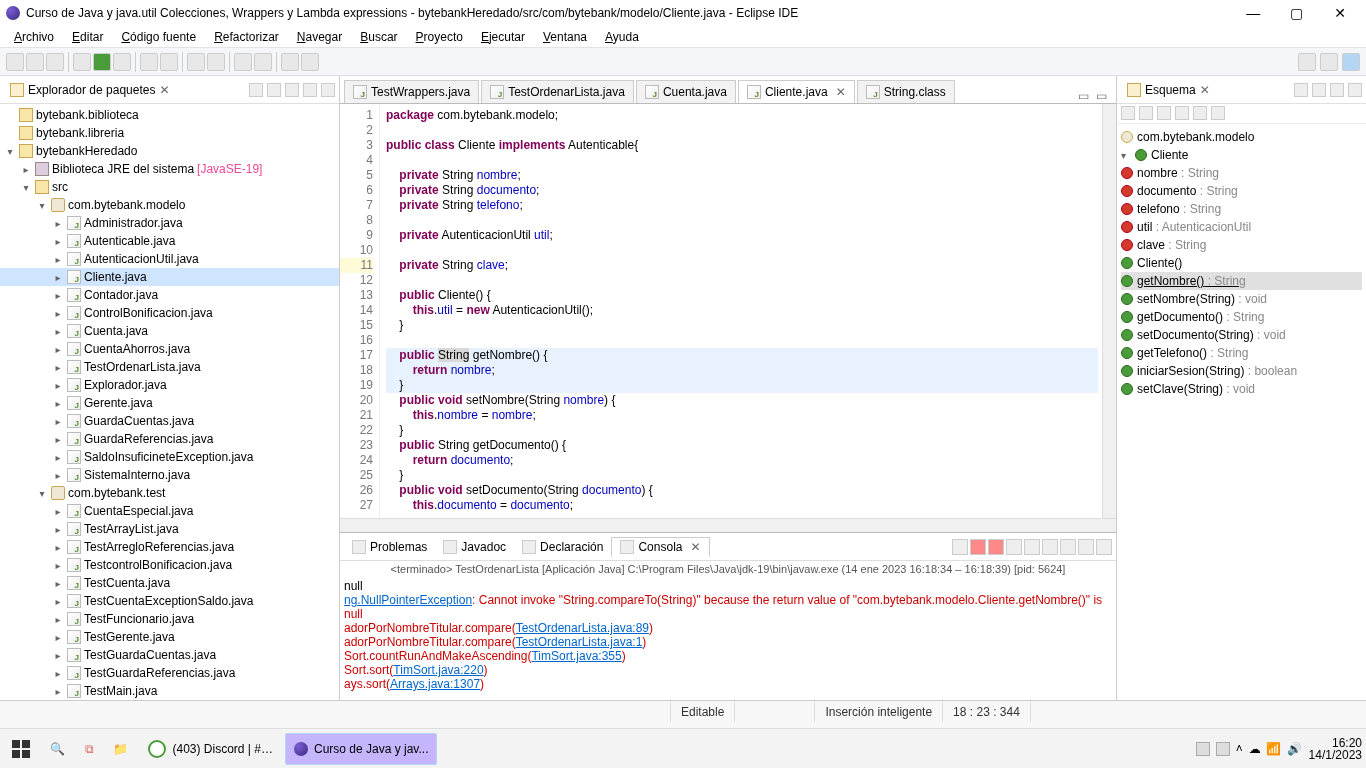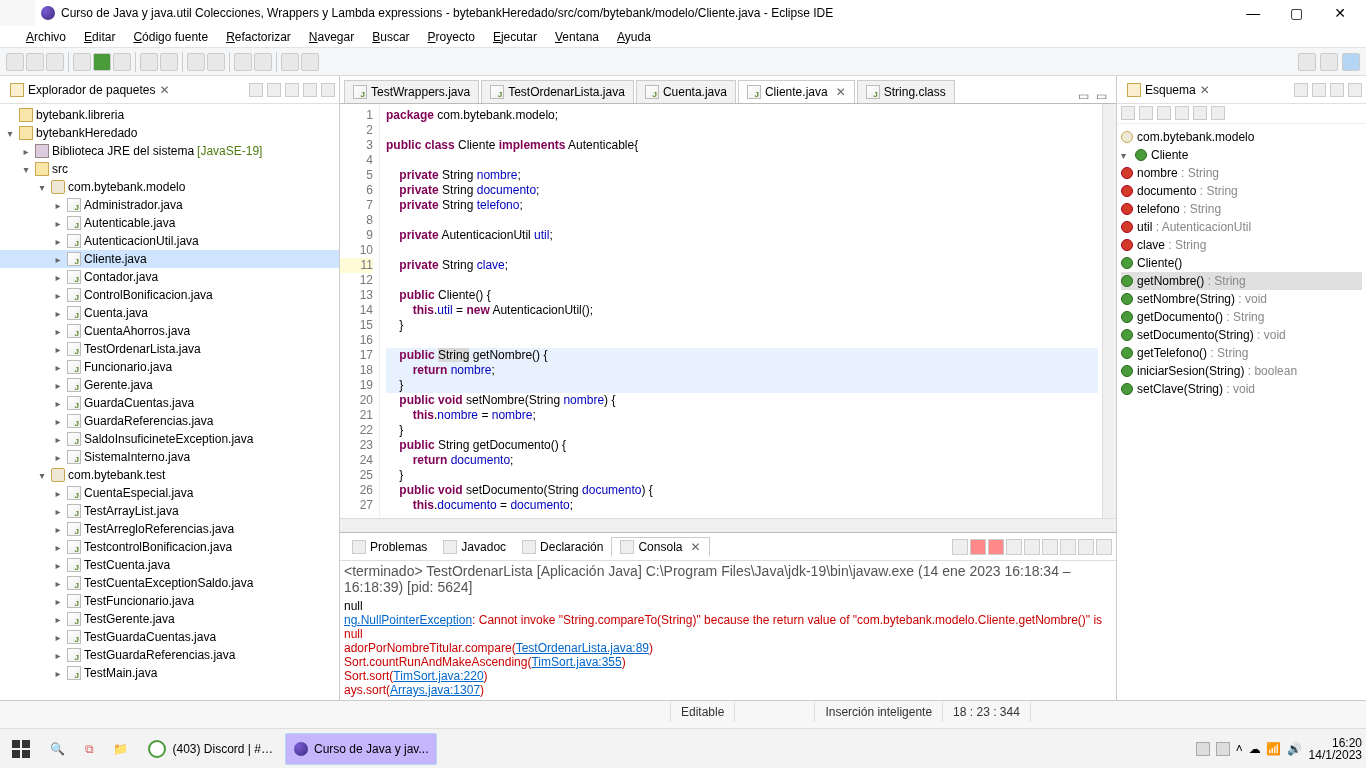--- a/index.html
+++ b/index.html
@@ -1,21 +1,21 @@
 <!DOCTYPE html>
 <html><head>
 <meta charset="utf-8">
 <style>
 * { margin: 0; padding: 0; box-sizing: border-box; font-family: "Segoe UI", Tahoma, sans-serif; font-size: 12px; }
 body { background: #f7f7f7; overflow: hidden; width: 1366px; height: 768px; position: relative; }
-.titlebar { height: 26px; background: #fff; display: flex; align-items: center; padding: 0 6px; justify-content: space-between; margin-left: 35px; }
+.titlebar { height: 26px; background: #fff; display: flex; align-items: center; padding: 0 6px; justify-content: space-between; }
 .titlebar-left { display: flex; align-items: center; gap: 6px; }
 .eclipse-ball { width: 14px; height: 14px; border-radius: 50%; background: radial-gradient(circle at 30% 30%, #7b5cd6, #3b2a7a); }
 .titlebar-right span { display: inline-block; width: 40px; text-align: center; font-size: 14px; }
-.menubar { height: 22px; background: #fff; display: flex; align-items: center; gap: 2px; padding: 0 18px; border-bottom: 1px solid #e3e3e3; }
+.menubar { height: 22px; background: #fff; display: flex; align-items: center; gap: 2px; padding: 0 6px; border-bottom: 1px solid #e3e3e3; }
 .menubar span { padding: 2px 8px; }
 .menubar span:first-letter { text-decoration: underline; }
 .toolbar { height: 28px; background: #f5f6f7; border-bottom: 1px solid #ddd; display: flex; align-items: center; padding: 0 6px; gap: 2px; }
 .toolbar .tic { width: 18px; height: 18px; background: #e8e8e8; border: 1px solid #ccc; border-radius: 2px; }
 .toolbar .sep { width: 1px; height: 20px; background: #ccc; margin: 0 2px; }
 .toolbar-right { margin-left: auto; display:flex; gap:4px; align-items:center;}
 .main { display: flex; height: 624px; }
 
 .left-panel { width: 340px; background: #fff; border-right: 1px solid #ccc; display: flex; flex-direction: column; }
 .view-header { height: 28px; display: flex; align-items: center; border-bottom: 1px solid #e0e0e0; padding: 0 4px; gap: 4px; }
@@ -57,30 +57,30 @@
 .hscroll {height:14px;background:#f0f0f0;border-top:1px solid #ddd;}
 
 .right-panel { width: 250px; background: #fff; border-left: 1px solid #ccc; display: flex; flex-direction: column; }
 .outline-tree { flex:1; padding: 4px; overflow:auto;}
 .outline-tree .on { display:flex; align-items:center; gap:4px; padding:1px 0; height:18px;}
 .on .oic { width:12px; height:12px; border-radius:50%; }
 .ic-priv { background: #d43a2a; border:1px solid #a02; }
 .ic-pub { background: #4a9c3a; border:1px solid #2a6a1a; }
 .ic-cls { background: #4a9c3a; border:1px solid #2a6a1a; }
 .on .otext .type { color: #888; }
-.on.sel { background: #e0e0e0; }
+.on.sel { background: #e0e0e0; text-decoration: underline; }
 .oind-1{padding-left:16px;}
 
 .bottom-panel { height: 168px; border-top: 1px solid #bbb; background:#fff; display:flex; flex-direction:column;}
 .btabs { height: 28px; display:flex; align-items:center; padding: 0 4px; border-bottom:1px solid #ddd;}
 .btab { display:flex; align-items:center; gap:4px; padding:2px 8px;}
 .btab.active { background:#fff; border:1px solid #ccc; border-bottom:1px solid #fff;}
 .btoolbar { margin-left:auto; display:flex; gap:2px;}
 .btic { width:16px; height:16px; background:#eee; border:1px solid #ccc;}
-.console-hdr { padding: 2px 4px; color:#555; font-size:14px;}
+.console-hdr { padding: 2px 4px; color:#555; font-size:11px;text-align:center;}
 .console-out { flex:1; font-family:Consolas,monospace; font-size:12px; padding: 2px 4px; overflow:hidden; line-height:14px;}
 .console-out .err { color: #c00; }
 .console-out .link { color: #0066cc; text-decoration: underline; }
 
 .statusbar { height: 22px; border-top:1px solid #ccc; display:flex; align-items:center; font-size:11px; color:#333;}
 .statusbar .cell { padding: 0 10px; border-left:1px solid #ddd; height:100%; display:flex; align-items:center;}
 
 .taskbar { position:absolute; bottom:0; left:0; right:0; height: 40px; background:#f3f3f3; border-top:1px solid #ddd; display:flex; align-items:center; padding: 0 4px; gap:4px;}
 .taskbar .tb-item { height:32px; padding:0 8px; display:flex; align-items:center; gap:6px; border-radius:2px;}
 .taskbar .tb-item.active { background:#c4b5fd; border:1px solid #b5d5f5;}
@@ -158,32 +158,37 @@
         <span class="vt-ic"></span>
         <span class="vt-ic"></span>
         <span class="vt-ic"></span>
         <span class="vt-ic"></span>
       </div>
     </div>
     <div class="tree" id="pkg-tree">
         <div class="tree-node ind-0">
           <span class="twisty"></span>
           <span class="nic ic-folder"></span>
+          <span>bytebank.biblioteca</span>
+        </div>
+        <div class="tree-node ind-0">
+          <span class="twisty"></span>
+          <span class="nic ic-folder"></span>
           <span>bytebank.libreria</span>
         </div>
         <div class="tree-node ind-0">
           <span class="twisty">▾</span>
           <span class="nic ic-folder"></span>
           <span>bytebankHeredado</span>
         </div>
         <div class="tree-node ind-1">
           <span class="twisty">▸</span>
           <span class="nic ic-lib"></span>
           <span>Biblioteca JRE del sistema</span>
-          <span style="color:#4d7c0f;"> [JavaSE-19]</span>
+          <span style="color:#ec4899;"> [JavaSE-19]</span>
         </div>
         <div class="tree-node ind-1">
           <span class="twisty">▾</span>
           <span class="nic ic-folder"></span>
           <span>src</span>
         </div>
         <div class="tree-node ind-2">
           <span class="twisty">▾</span>
           <span class="nic ic-package"></span>
           <span>com.bytebank.modelo</span>
@@ -229,21 +234,21 @@
           <span>CuentaAhorros.java</span>
         </div>
         <div class="tree-node ind-3">
           <span class="twisty">▸</span>
           <span class="nic ic-jfile"></span>
           <span>TestOrdenarLista.java</span>
         </div>
         <div class="tree-node ind-3">
           <span class="twisty">▸</span>
           <span class="nic ic-jfile"></span>
-          <span>Funcionario.java</span>
+          <span>Explorador.java</span>
         </div>
         <div class="tree-node ind-3">
           <span class="twisty">▸</span>
           <span class="nic ic-jfile"></span>
           <span>Gerente.java</span>
         </div>
         <div class="tree-node ind-3">
           <span class="twisty">▸</span>
           <span class="nic ic-jfile"></span>
           <span>GuardaCuentas.java</span>
@@ -417,20 +422,21 @@
           <span class="btic"></span>
           <span class="btic"></span>
           <span class="btic"></span>
         </div>
       </div>
       <div class="console-hdr">&lt;terminado&gt; TestOrdenarLista [Aplicación Java] C:\Program Files\Java\jdk-19\bin\javaw.exe (14 ene 2023 16:18:34 – 16:18:39) [pid: 5624]</div>
       <div class="console-out" id="console-out">
           <div>null</div>
           <div><span class="link">ng.NullPointerException</span><span class="err">: Cannot invoke "String.compareTo(String)" because the return value of "com.bytebank.modelo.Cliente.getNombre()" is null</span></div>
           <div><span class="err">adorPorNombreTitular.compare(</span><span class="link">TestOrdenarLista.java:89</span><span class="err">)</span></div>
+          <div><span class="err">adorPorNombreTitular.compare(</span><span class="link">TestOrdenarLista.java:1</span><span class="err">)</span></div>
           <div><span class="err">Sort.countRunAndMakeAscending(</span><span class="link">TimSort.java:355</span><span class="err">)</span></div>
           <div><span class="err">Sort.sort(</span><span class="link">TimSort.java:220</span><span class="err">)</span></div>
           <div><span class="err">ays.sort(</span><span class="link">Arrays.java:1307</span><span class="err">)</span></div>
         </div>
     </div>
   </div>
 
   <div class="right-panel">
     <div class="view-header">
       <div class="view-tab">

